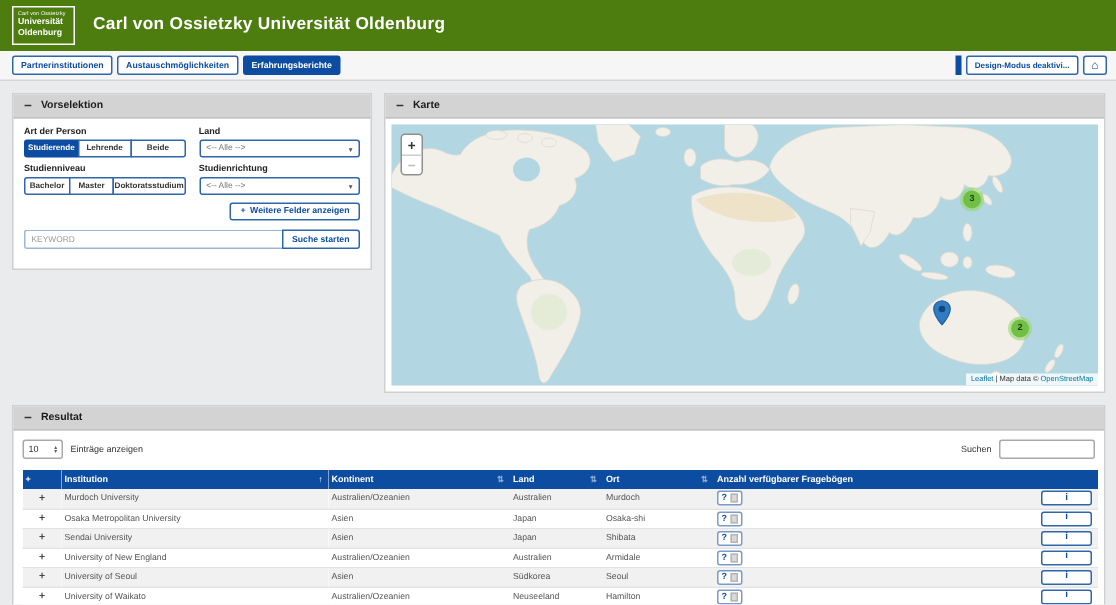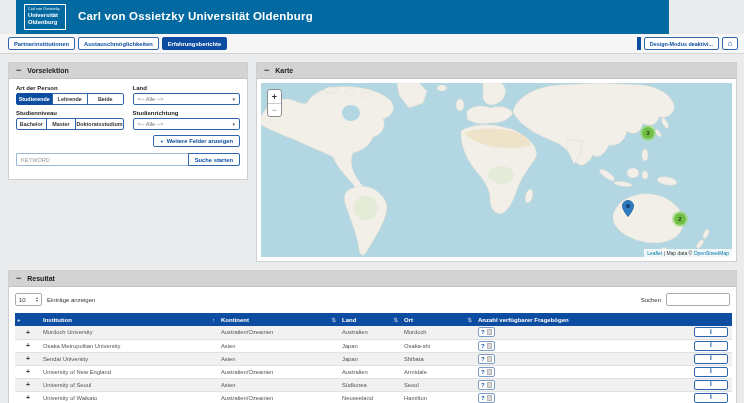--- a/index.html
+++ b/index.html
@@ -5,21 +5,21 @@
   * { box-sizing: border-box; margin: 0; padding: 0; }
   html,body { width:744px; height:403px; }
   body {
     position: relative;
     font-family: "Liberation Sans", sans-serif;
     background: #eaebec;
     overflow: hidden;
     color:#222;
   }
   
-  .header { position:absolute; left:0; top:0; width:653px; height:34px; background:#0369a1;margin-left:16px; }
+  .header { position:absolute; left:0; top:0; width:744px; height:34px; background:#4d7c0f; }
   .logo-box {
     position:absolute; left:8px; top:4px; width:42px; height:26px;
     border:1px solid #fff; color:#fff; padding:2px 3px; line-height:1.3;
   }
   .logo-l1 { font-size:3.6px; letter-spacing:.1px; }
   .logo-l2, .logo-l3 { font-size:5.8px; font-weight:bold; }
   .header-title { position:absolute; left:62px; top:10px; color:#fff; font-size:11.5px; font-weight:600; letter-spacing:.2px; }
   
   .tabbar { position:absolute; left:0; top:34px; width:744px; height:20px; background:#f6f6f6; border-bottom:1px solid #d5d5d5; }
   .tabs { position:absolute; left:8px; top:3px; display:flex; gap:3px; }

